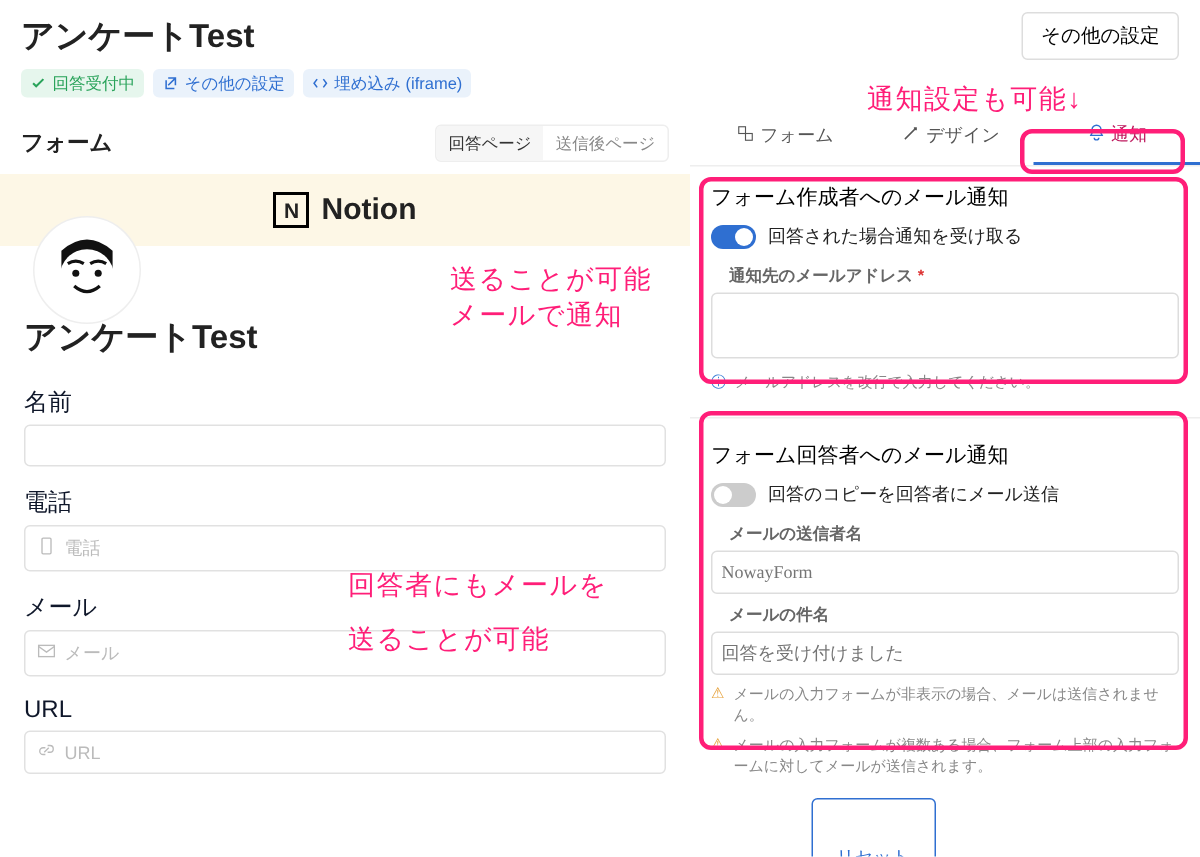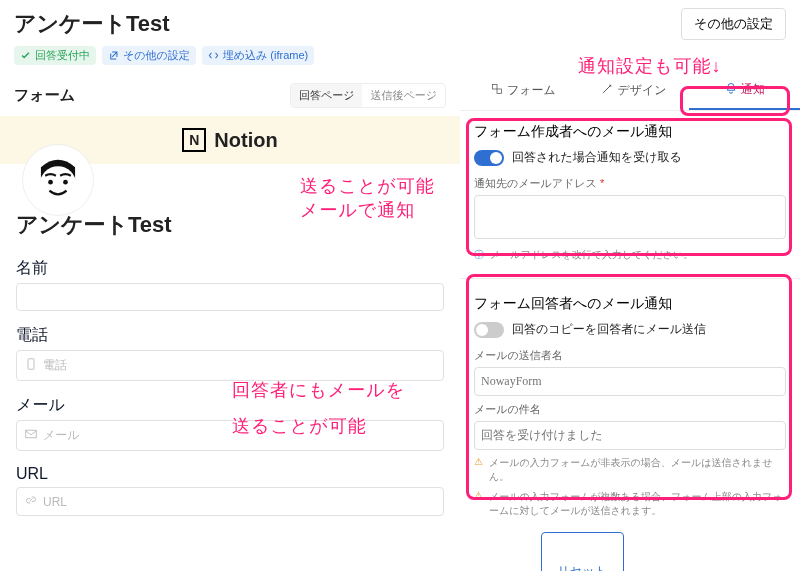--- a/index.html
+++ b/index.html
@@ -37,21 +37,21 @@
   .panel { padding: 12px 14px; }
   .section-title { font-size: 14px; color: #000000; margin-bottom: 8px; font-family: Liberation Serif, serif; }
   .toggle-row { display: flex; align-items: center; gap: 8px; margin-bottom: 10px; }
   .toggle { width: 30px; height: 16px; border-radius: 10px; position: relative; cursor: pointer; }
   .toggle.on { background: #2f6fd1; }
   .toggle.off { background: #ccc; }
   .toggle .knob { width: 12px; height: 12px; border-radius: 50%; background: #fff; position: absolute; top: 2px; }
   .toggle.on .knob { right: 2px; }
   .toggle.off .knob { left: 2px; }
   .toggle-label { font-size: 12px; }
-  .sub-label { font-size: 11px; color: #666; margin: 6px 0 4px 0; }
+  .sub-label { font-size: 11px; color: #666; margin: 6px 0 4px 12px; font-weight: bold; }
   .req { color: #d33; }
   textarea.box, input.box { width: 100%; border: 1px solid #ddd; border-radius: 4px; padding: 6px; font-size: 12px; resize: none; font-family: Liberation Serif, serif; }
   textarea.box { height: 44px; }
   .info-row { display:flex; gap:6px; align-items:flex-start; font-size:10px; color:#888; margin-top:6px; }
   .info-row.blue .ic { color:#3a7fd6; }
   .info-row.warn .ic { color:#e6a13a; }
   .hr { border-top:1px solid #eee; margin: 16px -14px; }
   .btn-row { display:flex; gap:8px; margin-top: 14px; }
   .btn-primary { background:#0f766e; color:#fff; border:none; border-radius:4px; padding:8px 5px; font-size:12px; cursor:pointer;margin-top:46px; }
   .btn-secondary { background:#fff; color:#2f6fd1; border:1px solid #2f6fd1; border-radius:4px; padding:8px 16px; font-size:12px; cursor:pointer; }

